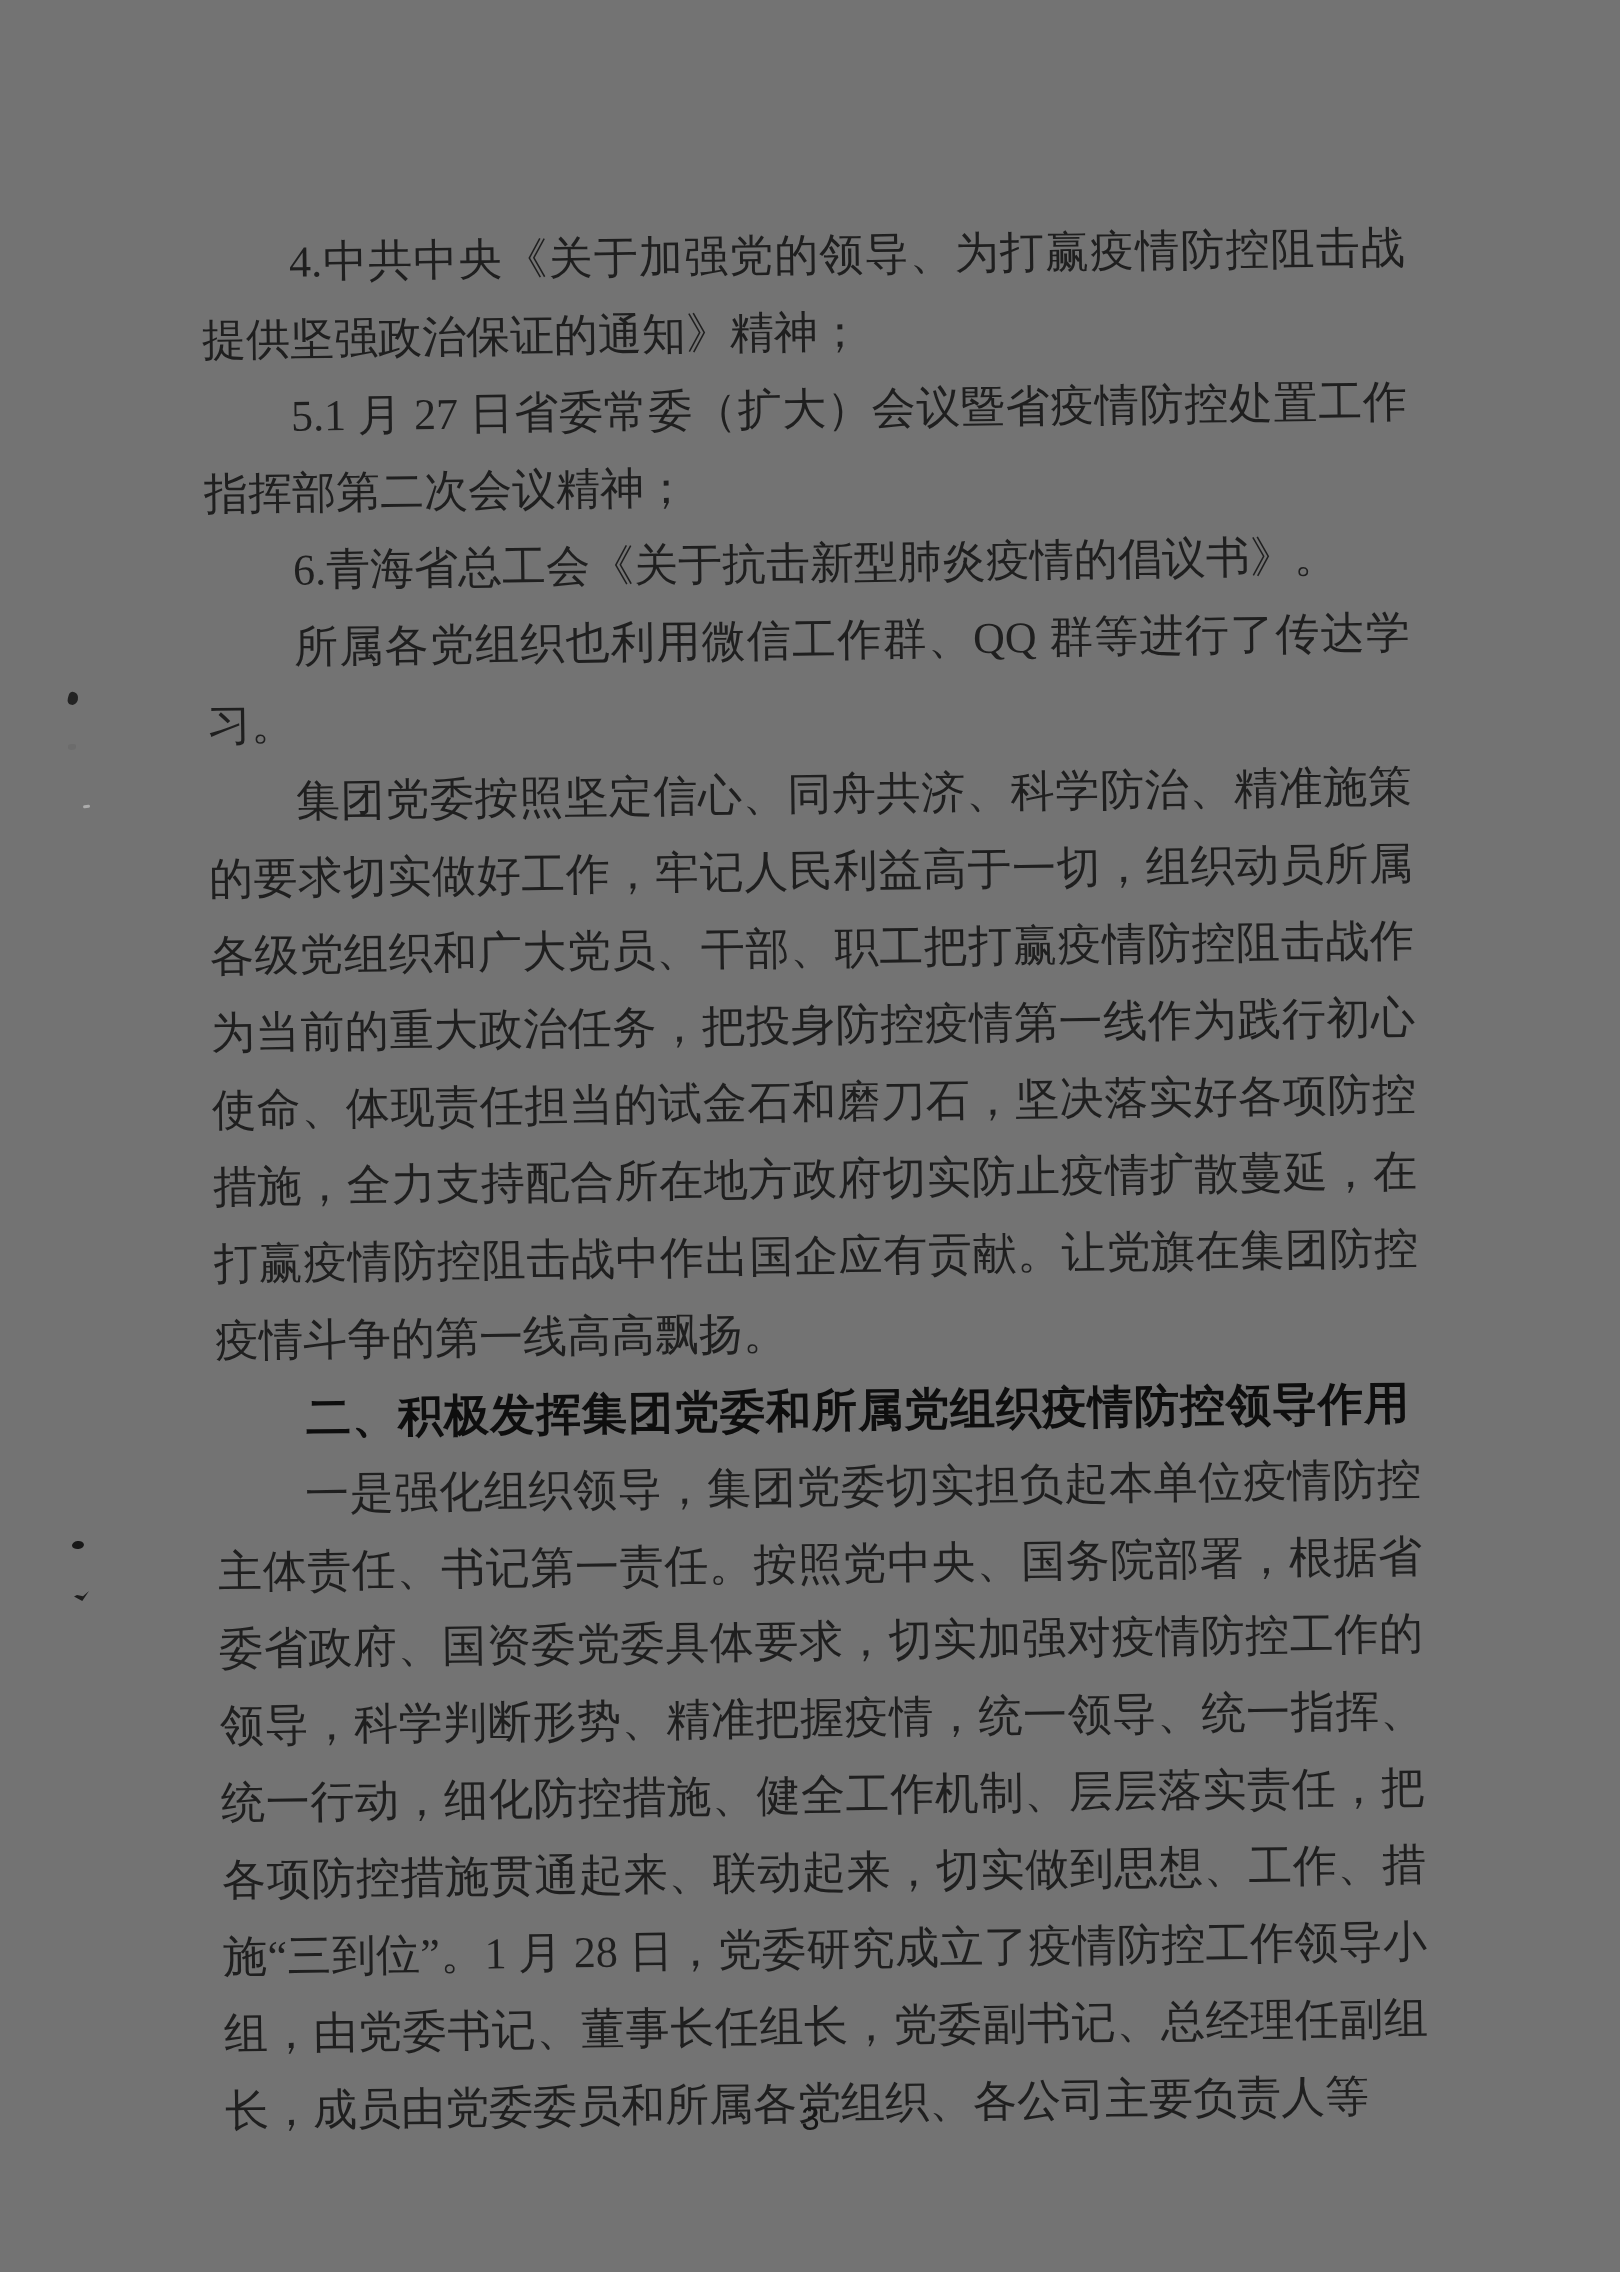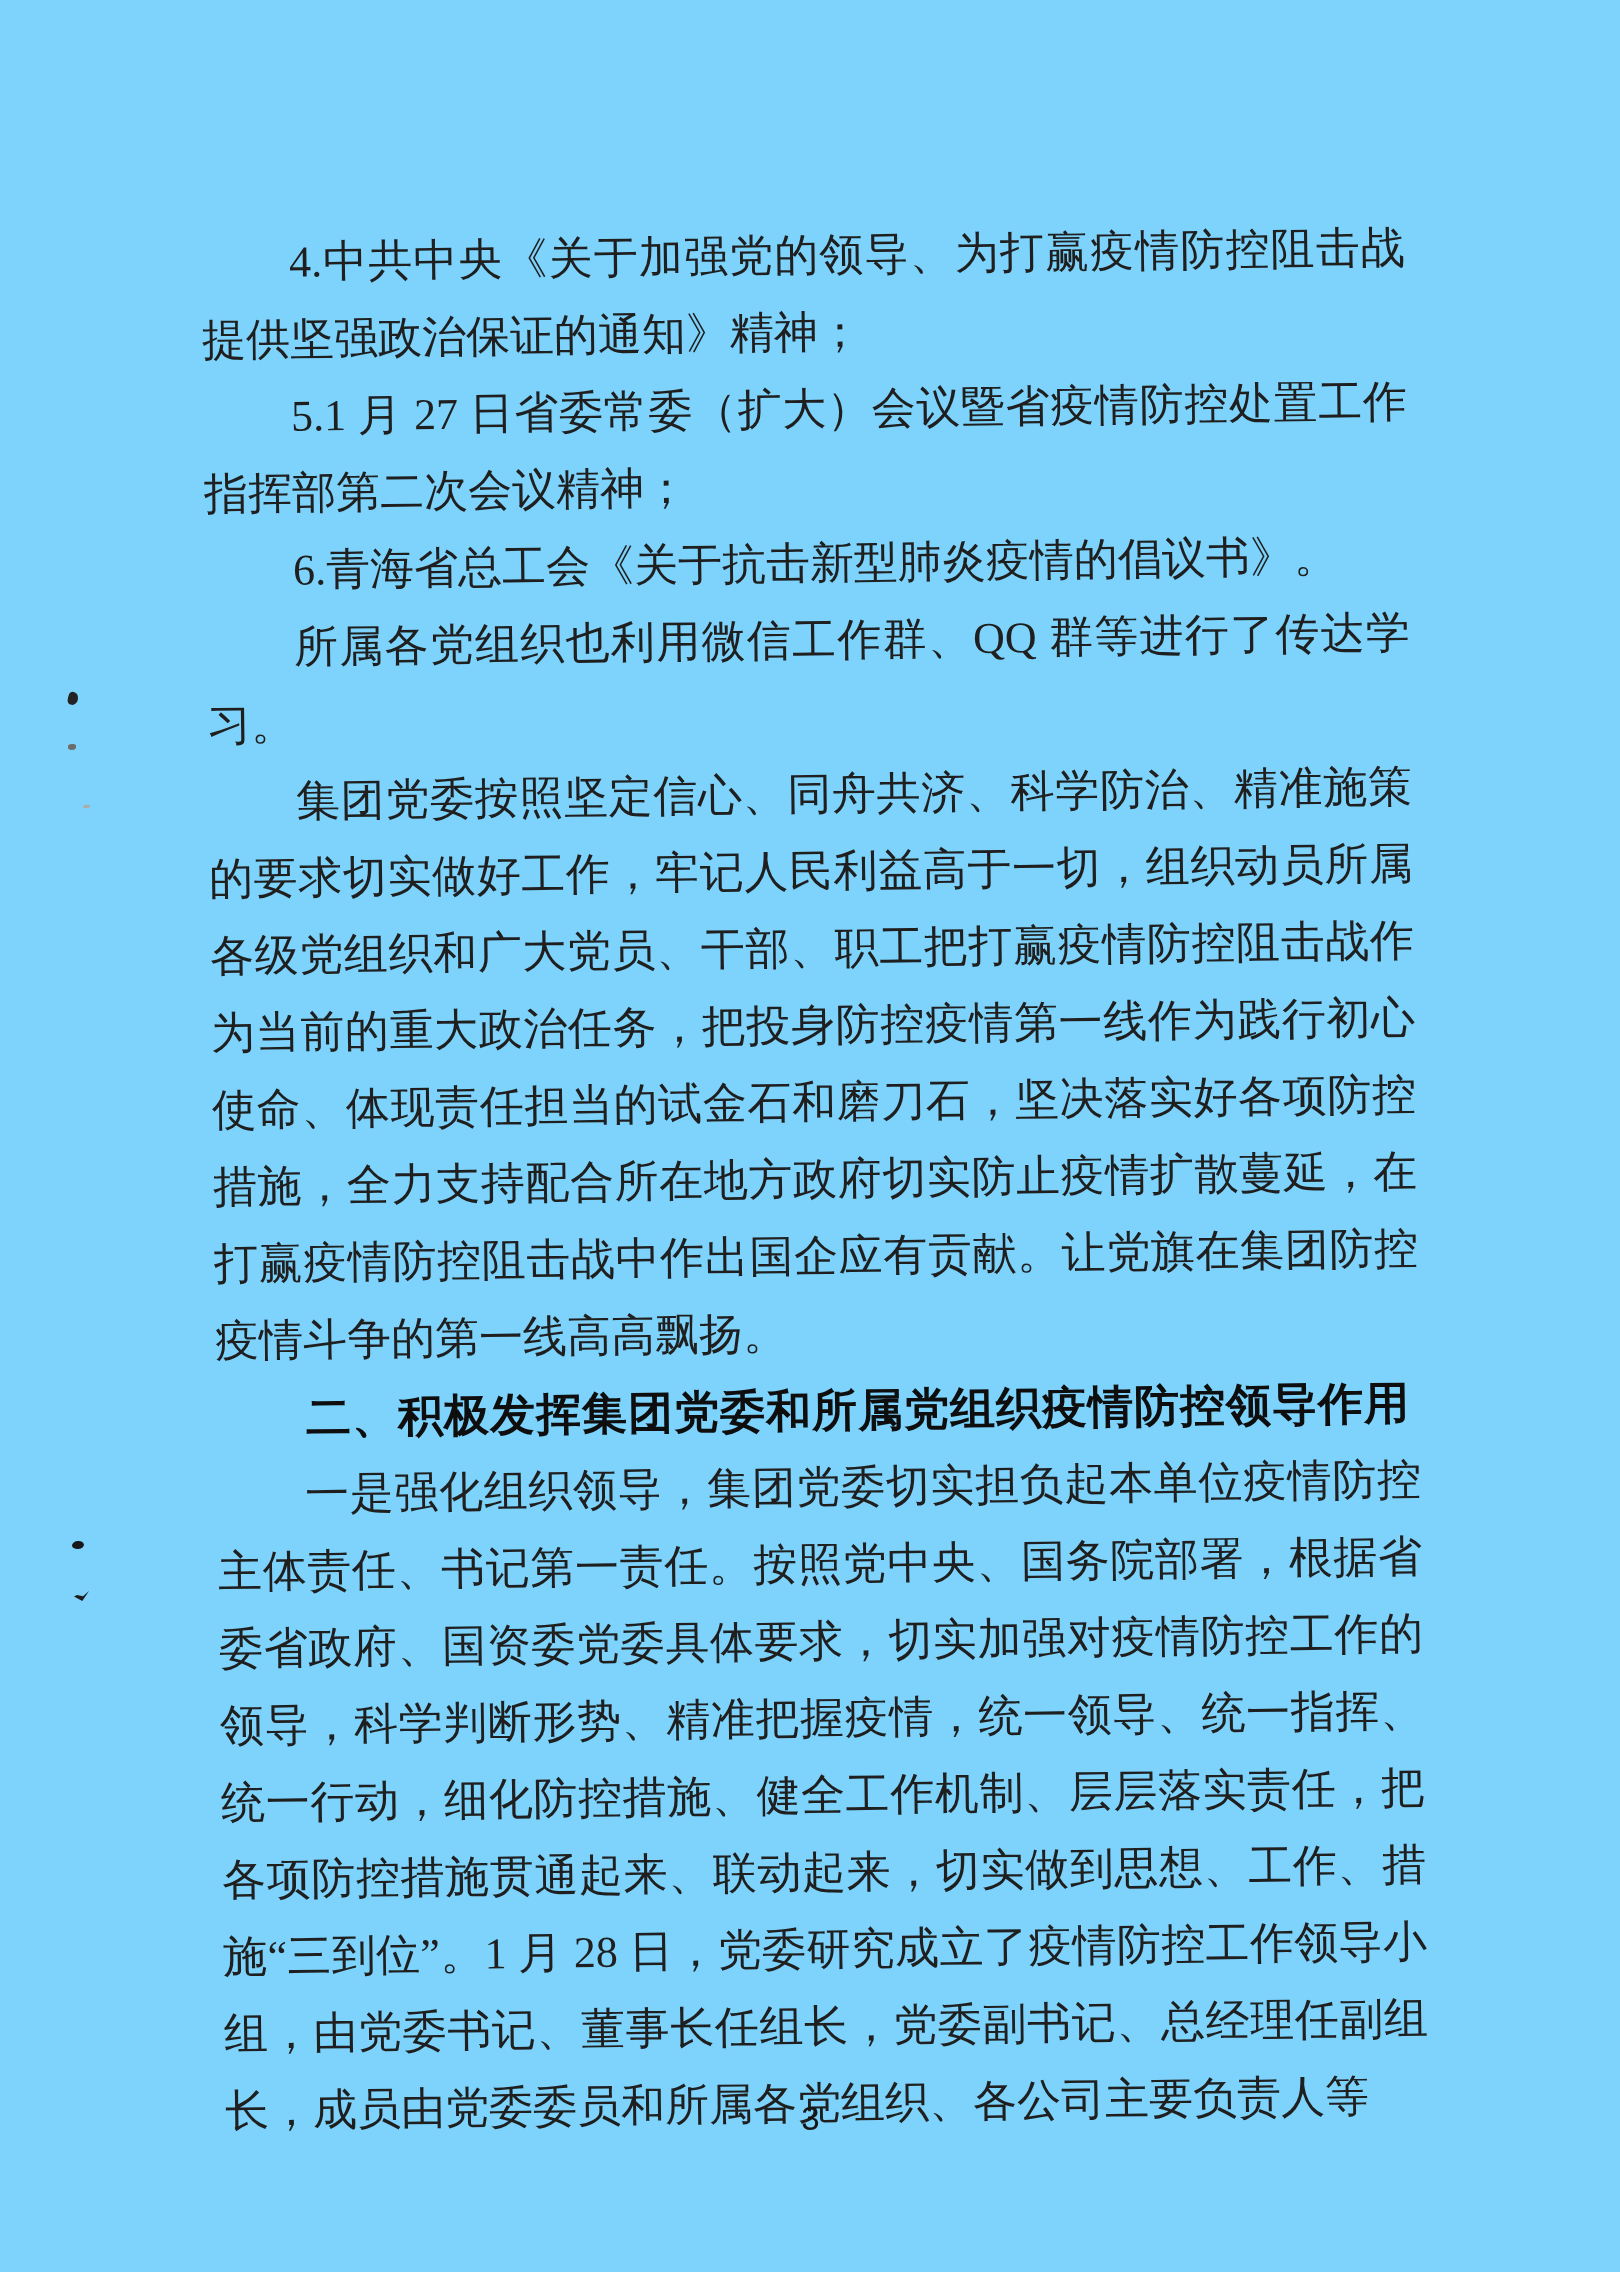--- a/index.html
+++ b/index.html
@@ -4,21 +4,21 @@
 <style>
   html, body {
     margin: 0;
     padding: 0;
     background: #e9e9e9;
   }
   .page {
     position: relative;
     width: 1621px;
     height: 2273px;
-    background: #7dd3fc;
+    background: #737373;
     overflow: hidden;
     font-family: "Liberation Serif", "DejaVu Serif", serif;
   }
   .text-block {
     position: absolute;
     left: 213px;
     top: 217px;
     width: 1204px;
     transform: rotate(-0.75deg);
     transform-origin: 50% 50%;

